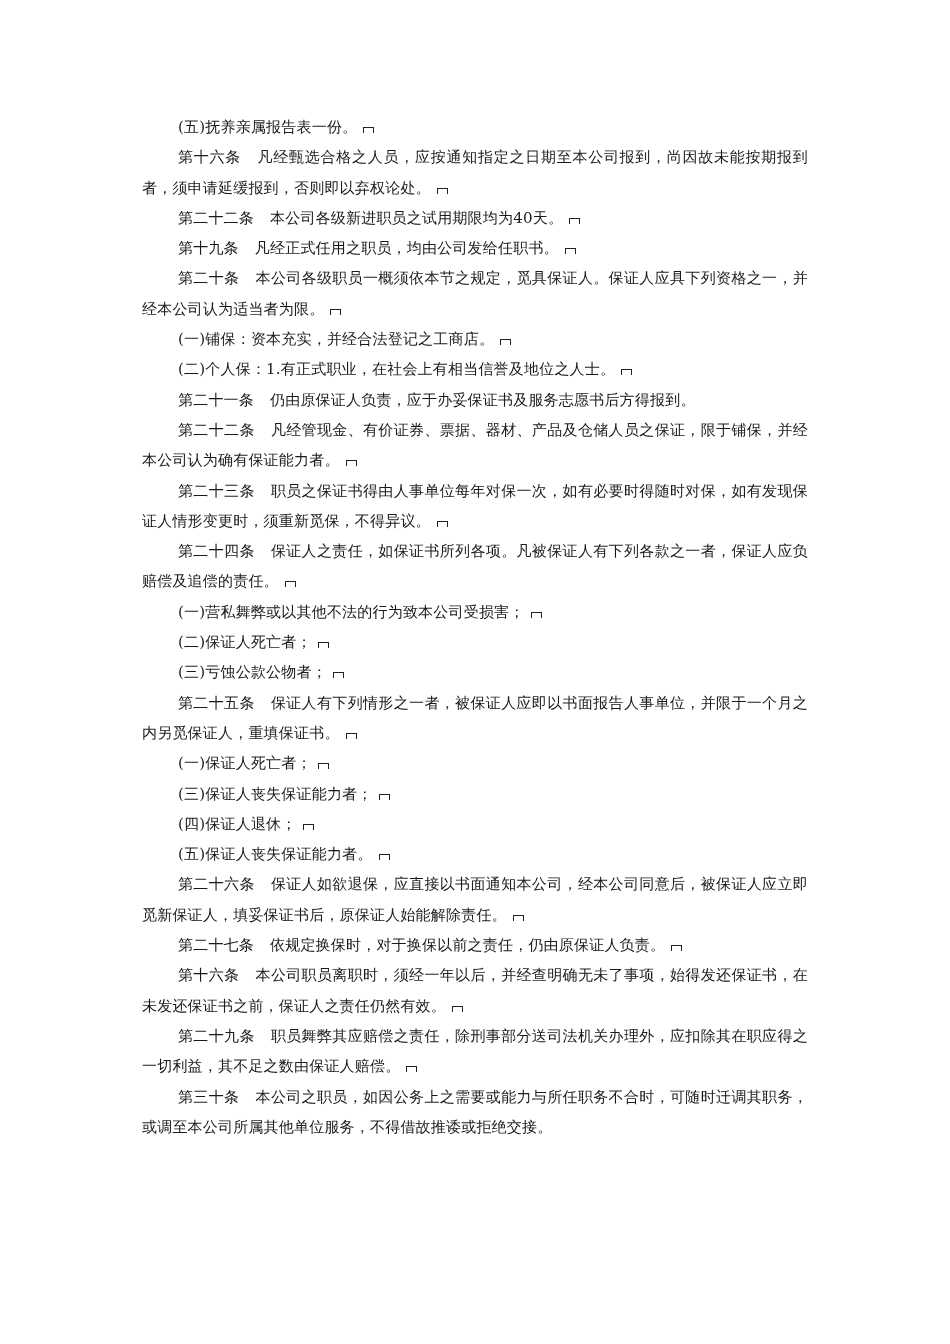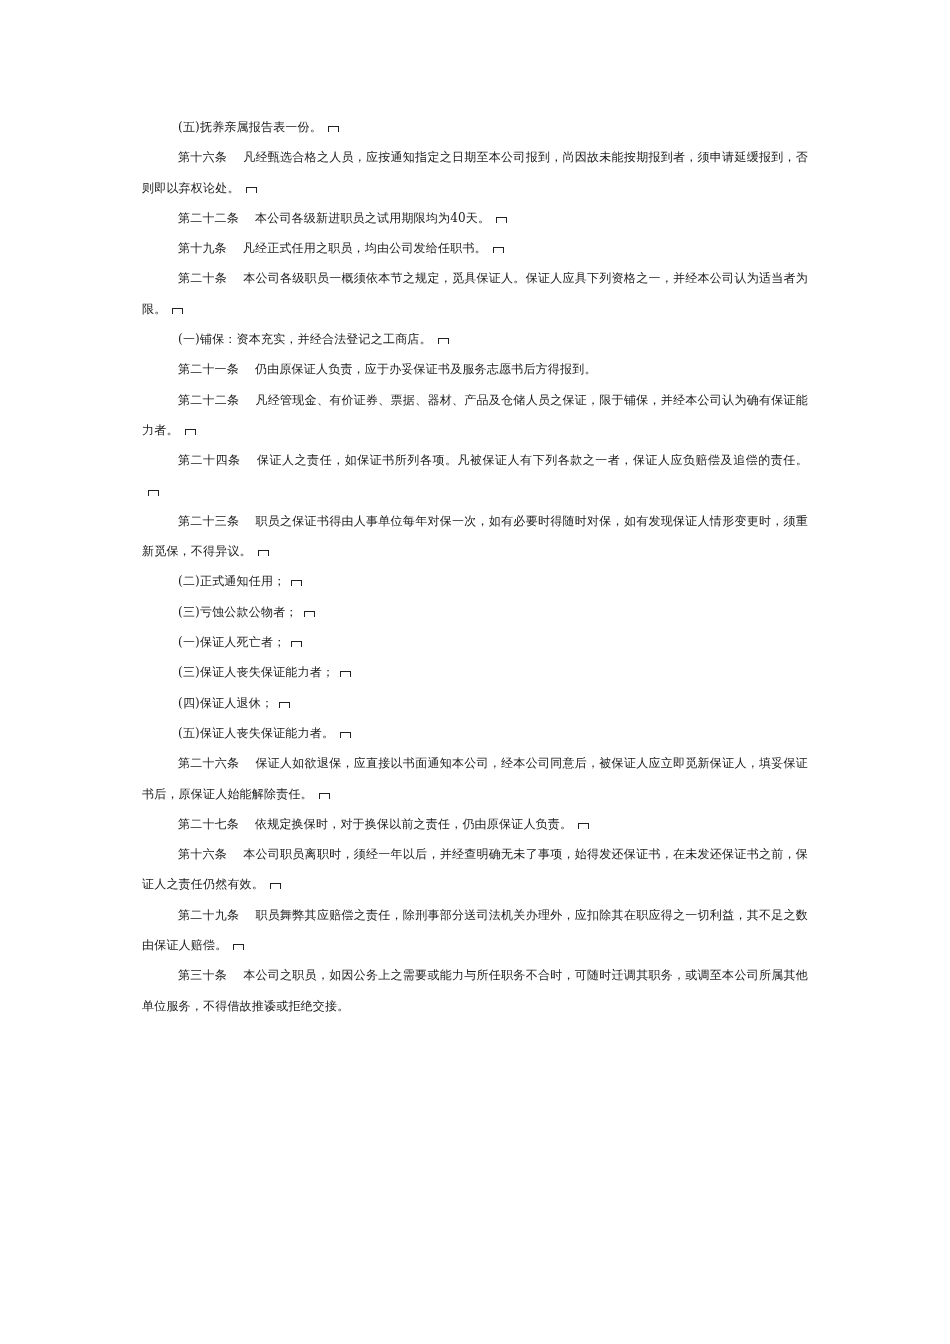--- a/index.html
+++ b/index.html
@@ -3,21 +3,21 @@
 <meta charset="utf-8">
 <style>
   html, body { margin: 0; padding: 0; background: #ffffff; }
   body { width: 950px; height: 1344px; position: relative; overflow: hidden; }
   .page {
     position: absolute;
     left: 142px;
     top: 112px;
     width: 666px;
     font-family: "DejaVu Serif", "Liberation Serif", serif;
-    font-size: 12px;
+    font-size: 15px;
     line-height: 30.3px;
     color: #1a1a1a;
   }
   .para {
     margin: 0;
     text-indent: 36px;
     text-align: justify;
     text-align-last: left;
     letter-spacing: 0.2px;
   }
@@ -37,26 +37,29 @@
 </head>
 <body>
 
 <div class="page">
   <p class="para"><span></span><span>(五)抚养亲属报告表一份。</span><span class="mark"></span></p>
   <p class="para"><span>第十六条</span><span class="gap"></span><span>凡经甄选合格之人员，应按通知指定之日期至本公司报到，尚因故未能按期报到者，须申请延缓报到，否则即以弃权论处。</span><span class="mark"></span></p>
   <p class="para"><span>第二十二条</span><span class="gap"></span><span>本公司各级新进职员之试用期限均为40天。</span><span class="mark"></span></p>
   <p class="para"><span>第十九条</span><span class="gap"></span><span>凡经正式任用之职员，均由公司发给任职书。</span><span class="mark"></span></p>
   <p class="para"><span>第二十条</span><span class="gap"></span><span>本公司各级职员一概须依本节之规定，觅具保证人。保证人应具下列资格之一，并经本公司认为适当者为限。</span><span class="mark"></span></p>
   <p class="para"><span>(一)铺保：资本充实，并经合法登记之工商店。</span><span class="mark"></span></p>
+  <p class="para"><span>(二)个人保：1.有正式职业，在社会上有相当信誉及地位之人士。</span><span class="mark"></span></p>
   <p class="para"><span>第二十一条</span><span class="gap"></span><span>仍由原保证人负责，应于办妥保证书及服务志愿书后方得报到。</span></p>
   <p class="para"><span>第二十二条</span><span class="gap"></span><span>凡经管现金、有价证券、票据、器材、产品及仓储人员之保证，限于铺保，并经本公司认为确有保证能力者。</span><span class="mark"></span></p>
+  <p class="para"><span>第二十三条</span><span class="gap"></span><span>职员之保证书得由人事单位每年对保一次，如有必要时得随时对保，如有发现保证人情形变更时，须重新觅保，不得异议。</span><span class="mark"></span></p>
   <p class="para"><span>第二十四条</span><span class="gap"></span><span>保证人之责任，如保证书所列各项。凡被保证人有下列各款之一者，保证人应负赔偿及追偿的责任。</span><span class="mark"></span></p>
-  <p class="para"><span>第二十三条</span><span class="gap"></span><span>职员之保证书得由人事单位每年对保一次，如有必要时得随时对保，如有发现保证人情形变更时，须重新觅保，不得异议。</span><span class="mark"></span></p>
-  <p class="para"><span>(二)正式通知任用；</span><span class="mark"></span></p>
+  <p class="para"><span>(一)营私舞弊或以其他不法的行为致本公司受损害；</span><span class="mark"></span></p>
+  <p class="para"><span>(二)保证人死亡者；</span><span class="mark"></span></p>
   <p class="para"><span>(三)亏蚀公款公物者；</span><span class="mark"></span></p>
+  <p class="para"><span>第二十五条</span><span class="gap"></span><span>保证人有下列情形之一者，被保证人应即以书面报告人事单位，并限于一个月之内另觅保证人，重填保证书。</span><span class="mark"></span></p>
   <p class="para"><span>(一)保证人死亡者；</span><span class="mark"></span></p>
   <p class="para"><span>(三)保证人丧失保证能力者；</span><span class="mark"></span></p>
   <p class="para"><span>(四)保证人退休；</span><span class="mark"></span></p>
   <p class="para"><span>(五)保证人丧失保证能力者。</span><span class="mark"></span></p>
   <p class="para"><span>第二十六条</span><span class="gap"></span><span>保证人如欲退保，应直接以书面通知本公司，经本公司同意后，被保证人应立即觅新保证人，填妥保证书后，原保证人始能解除责任。</span><span class="mark"></span></p>
   <p class="para"><span>第二十七条</span><span class="gap"></span><span>依规定换保时，对于换保以前之责任，仍由原保证人负责。</span><span class="mark"></span></p>
   <p class="para"><span>第十六条</span><span class="gap"></span><span>本公司职员离职时，须经一年以后，并经查明确无未了事项，始得发还保证书，在未发还保证书之前，保证人之责任仍然有效。</span><span class="mark"></span></p>
   <p class="para"><span>第二十九条</span><span class="gap"></span><span>职员舞弊其应赔偿之责任，除刑事部分送司法机关办理外，应扣除其在职应得之一切利益，其不足之数由保证人赔偿。</span><span class="mark"></span></p>
   <p class="para"><span>第三十条</span><span class="gap"></span><span>本公司之职员，如因公务上之需要或能力与所任职务不合时，可随时迁调其职务，或调至本公司所属其他单位服务，不得借故推诿或拒绝交接。</span></p>
 </div>

